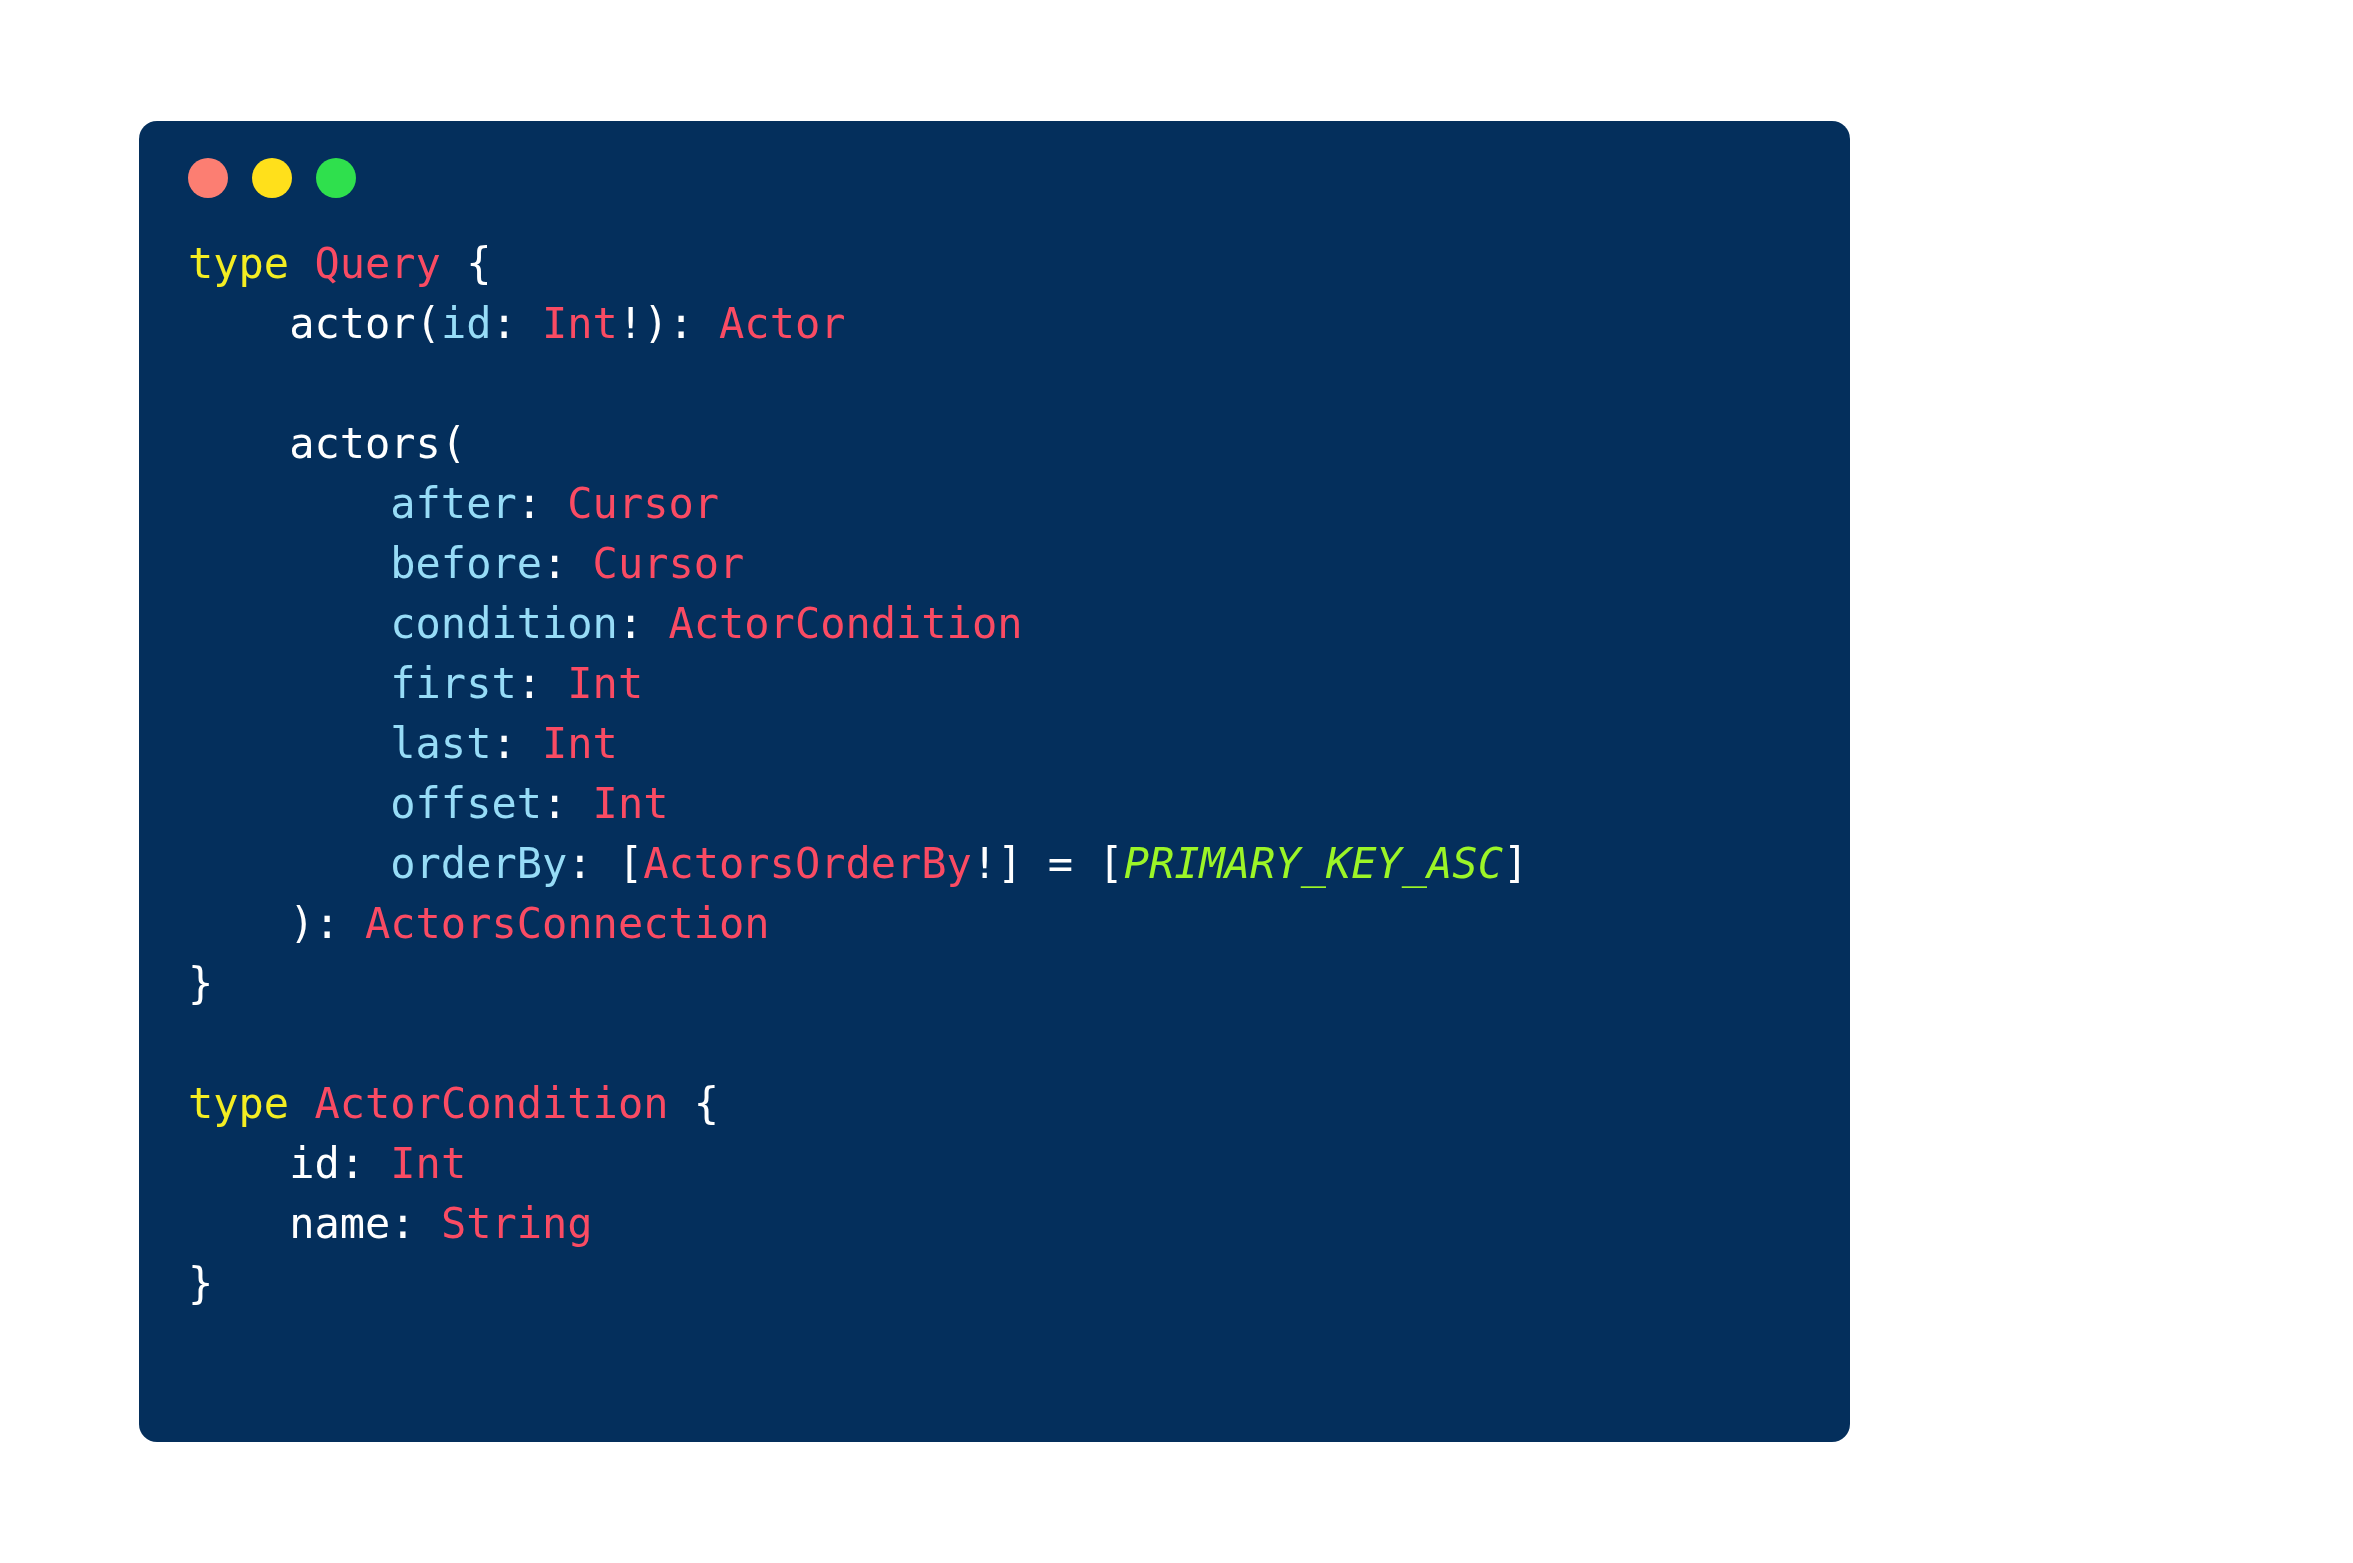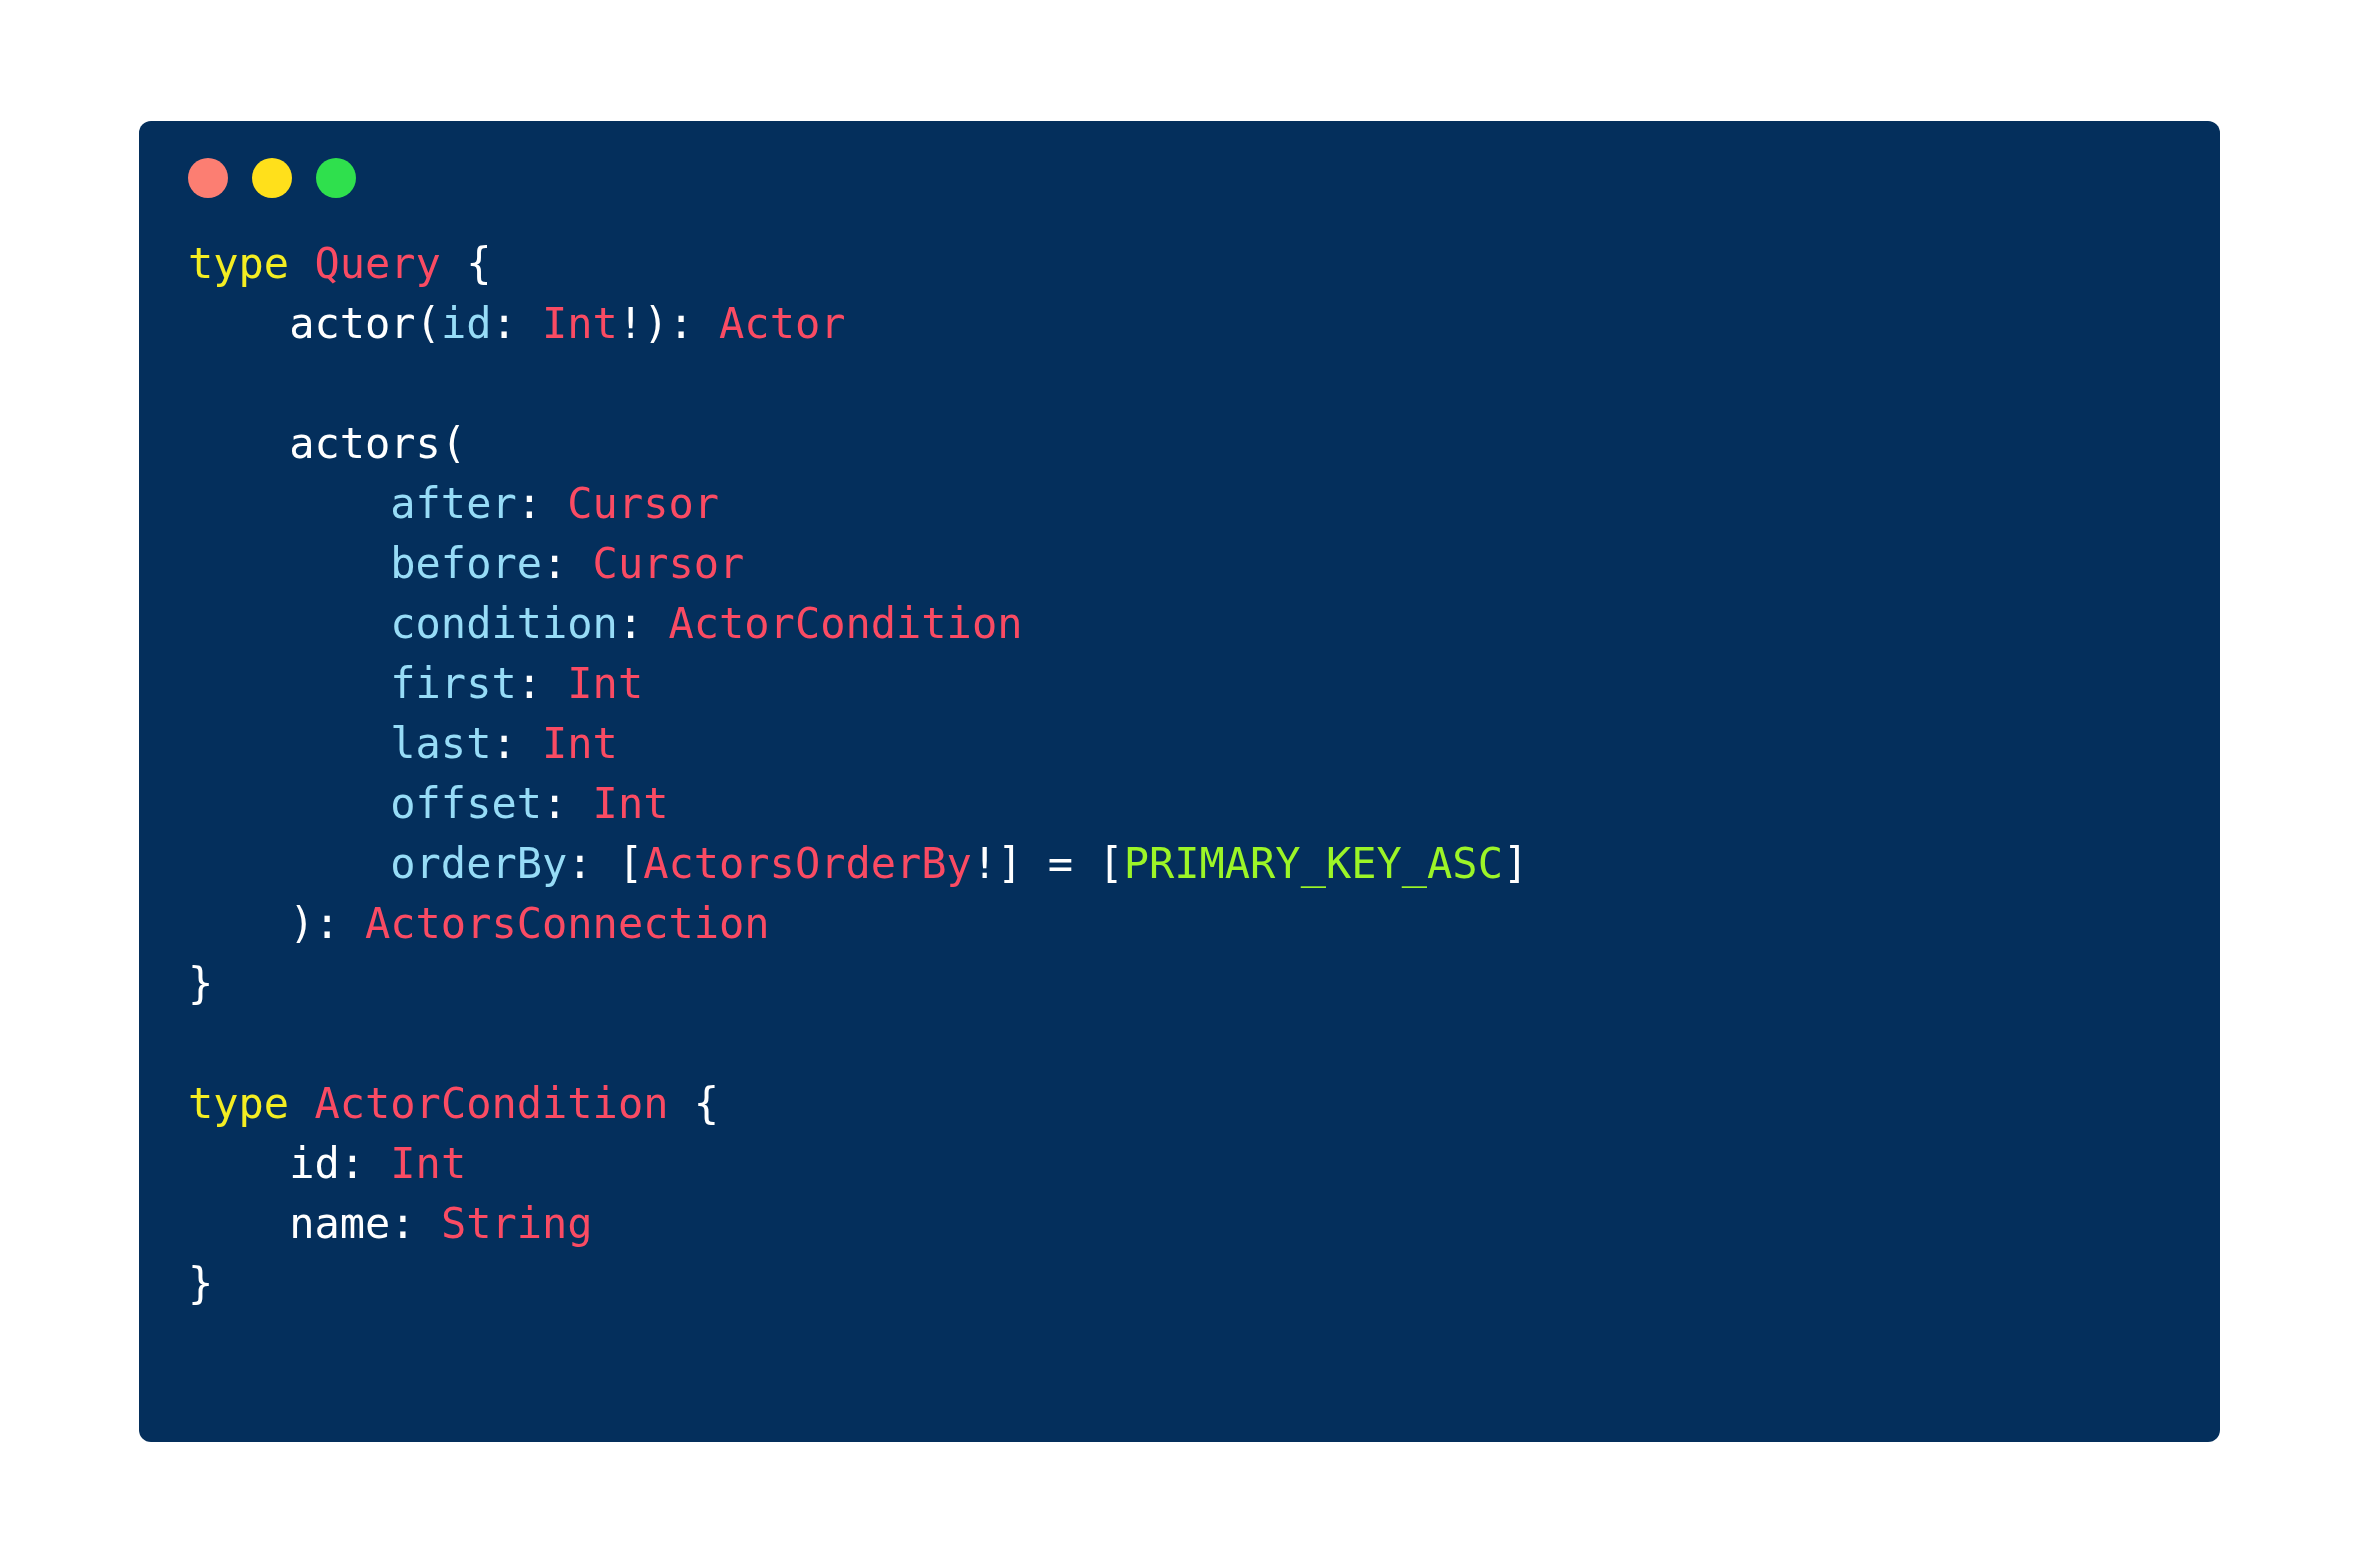--- a/index.html
+++ b/index.html
@@ -19,24 +19,24 @@
     width: 2354px;
     height: 1564px;
     background: #ffffff;
   }
 
   
   .code-card {
     position: absolute;
     left: 139px;
     top: 121px;
-    width: 2081px;
+    width: 1711px;
     height: 1321px;
     background: #042f5c;
-    border-radius: 12px;
+    border-radius: 18px;
     box-sizing: border-box;
     overflow: hidden;
   }
 
   
   .titlebar {
     position: absolute;
     left: 0;
     top: 0;
     width: 100%;
@@ -78,21 +78,21 @@
     white-space: pre;
   }
   .line.blank { height: 60px; }
 
   
   .tok-kw      { color: #f4ed22; }   
   .tok-type    { color: #fa4b63; }   
   .tok-arg     { color: #97dcf7; }   
   .tok-punct   { color: #ffffff; }   
   .tok-field   { color: #ffffff; }   
-  .tok-enum    { color: #9cf527; }   
+  .tok-enum    { color: #9cf527; font-style: italic; }   
 </style>
 </head>
 <body>
 
 <div id="stage">
 
   <div class="code-card">
 
     <div class="titlebar">
       <span class="dot dot-close"></span>

